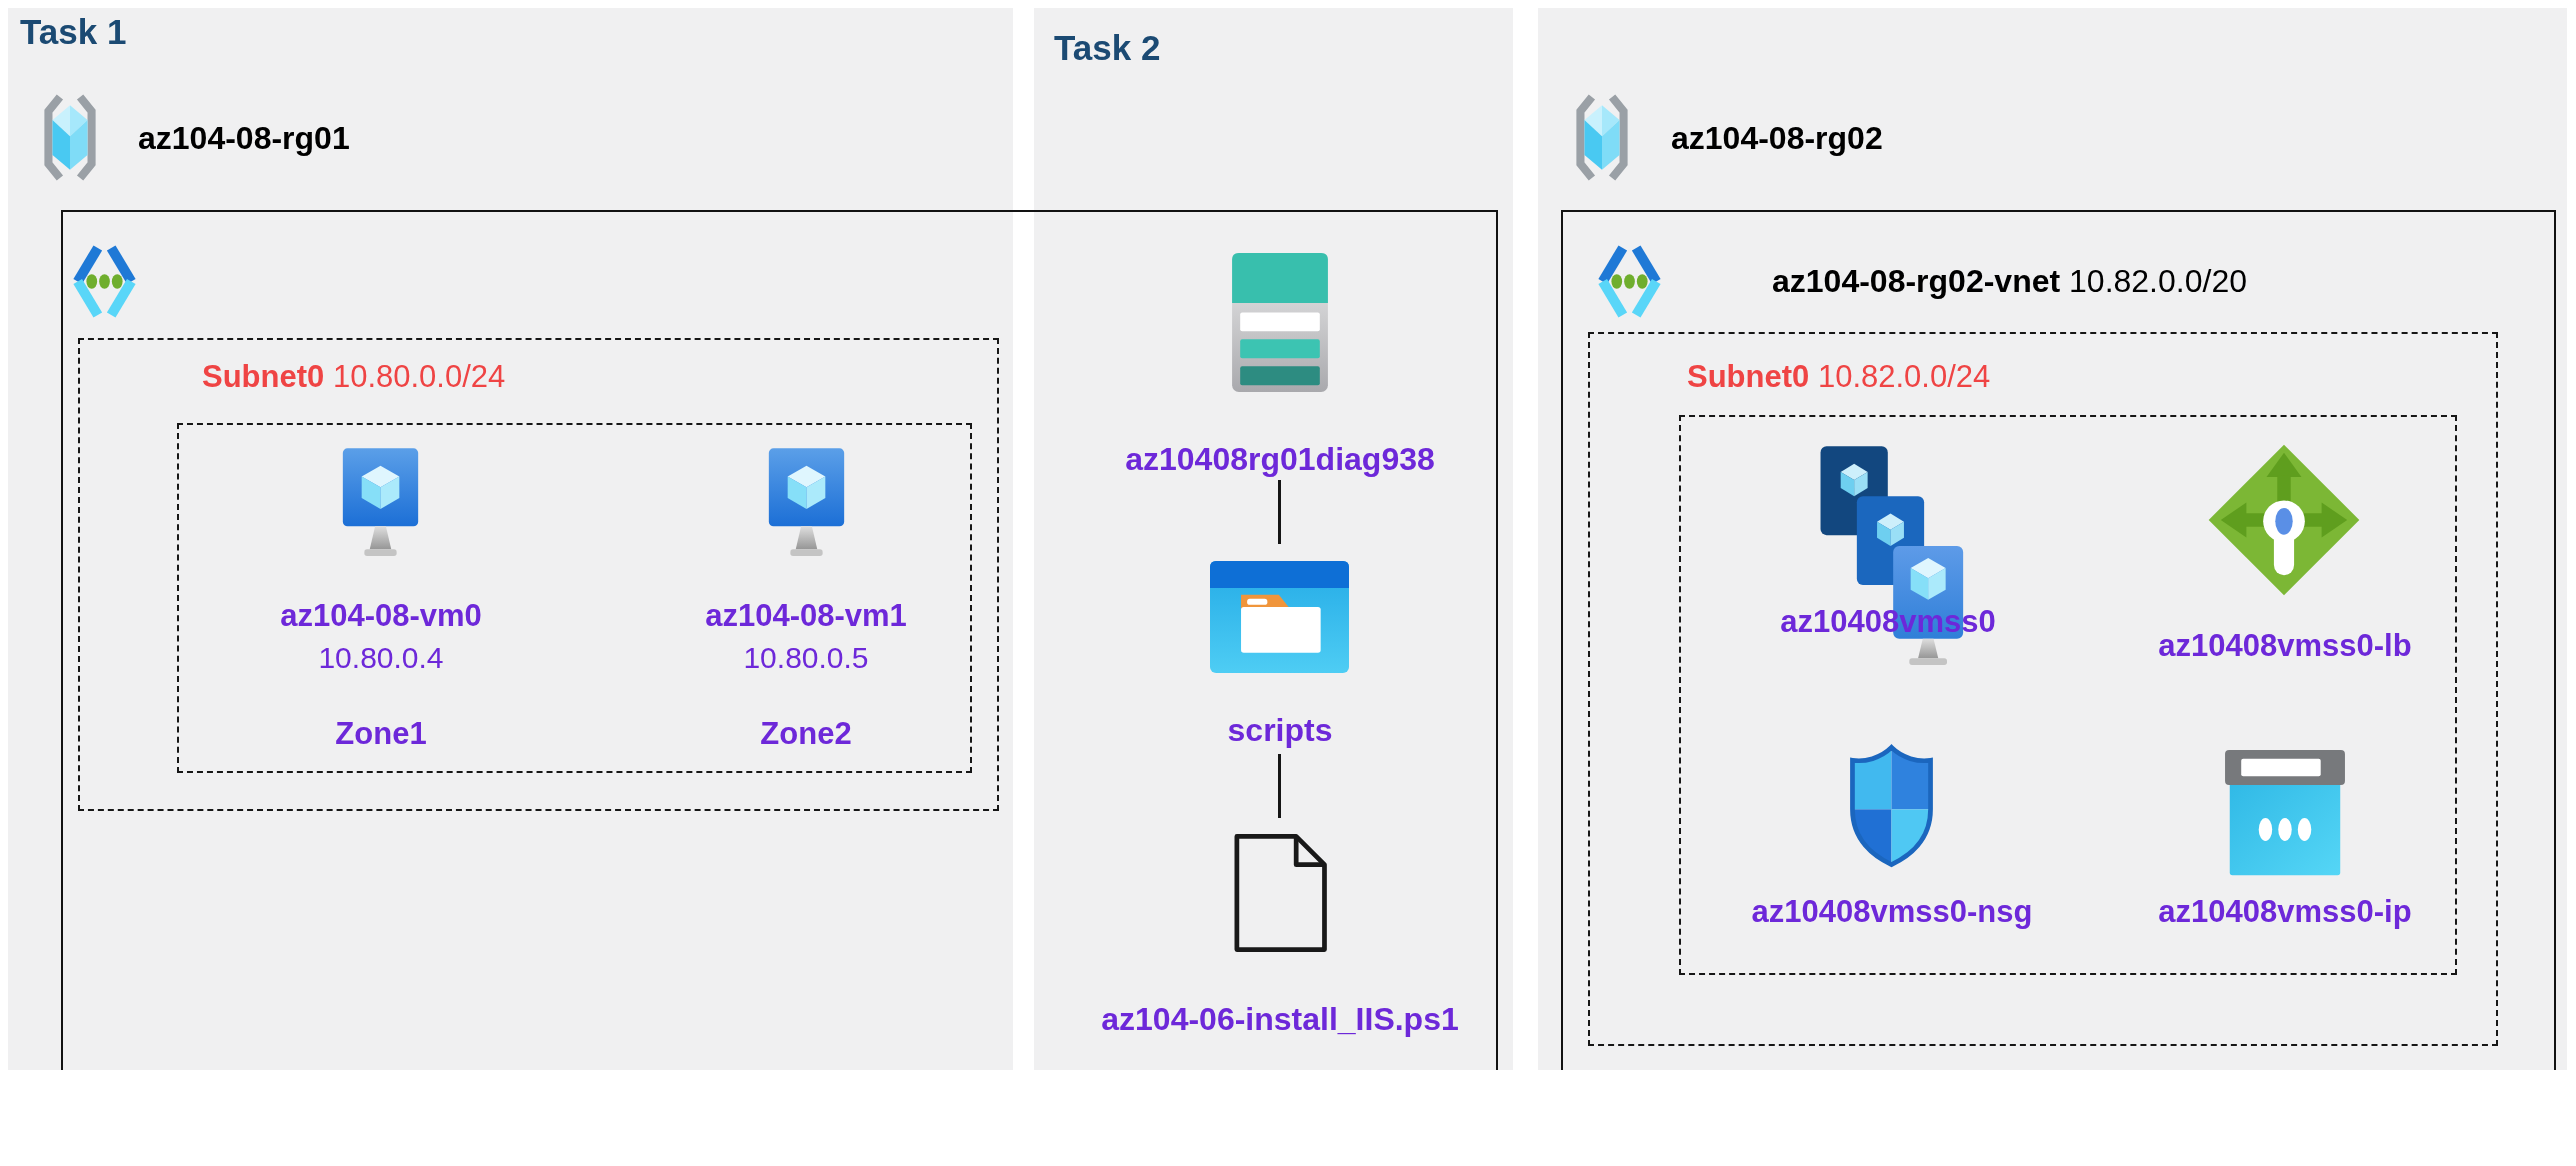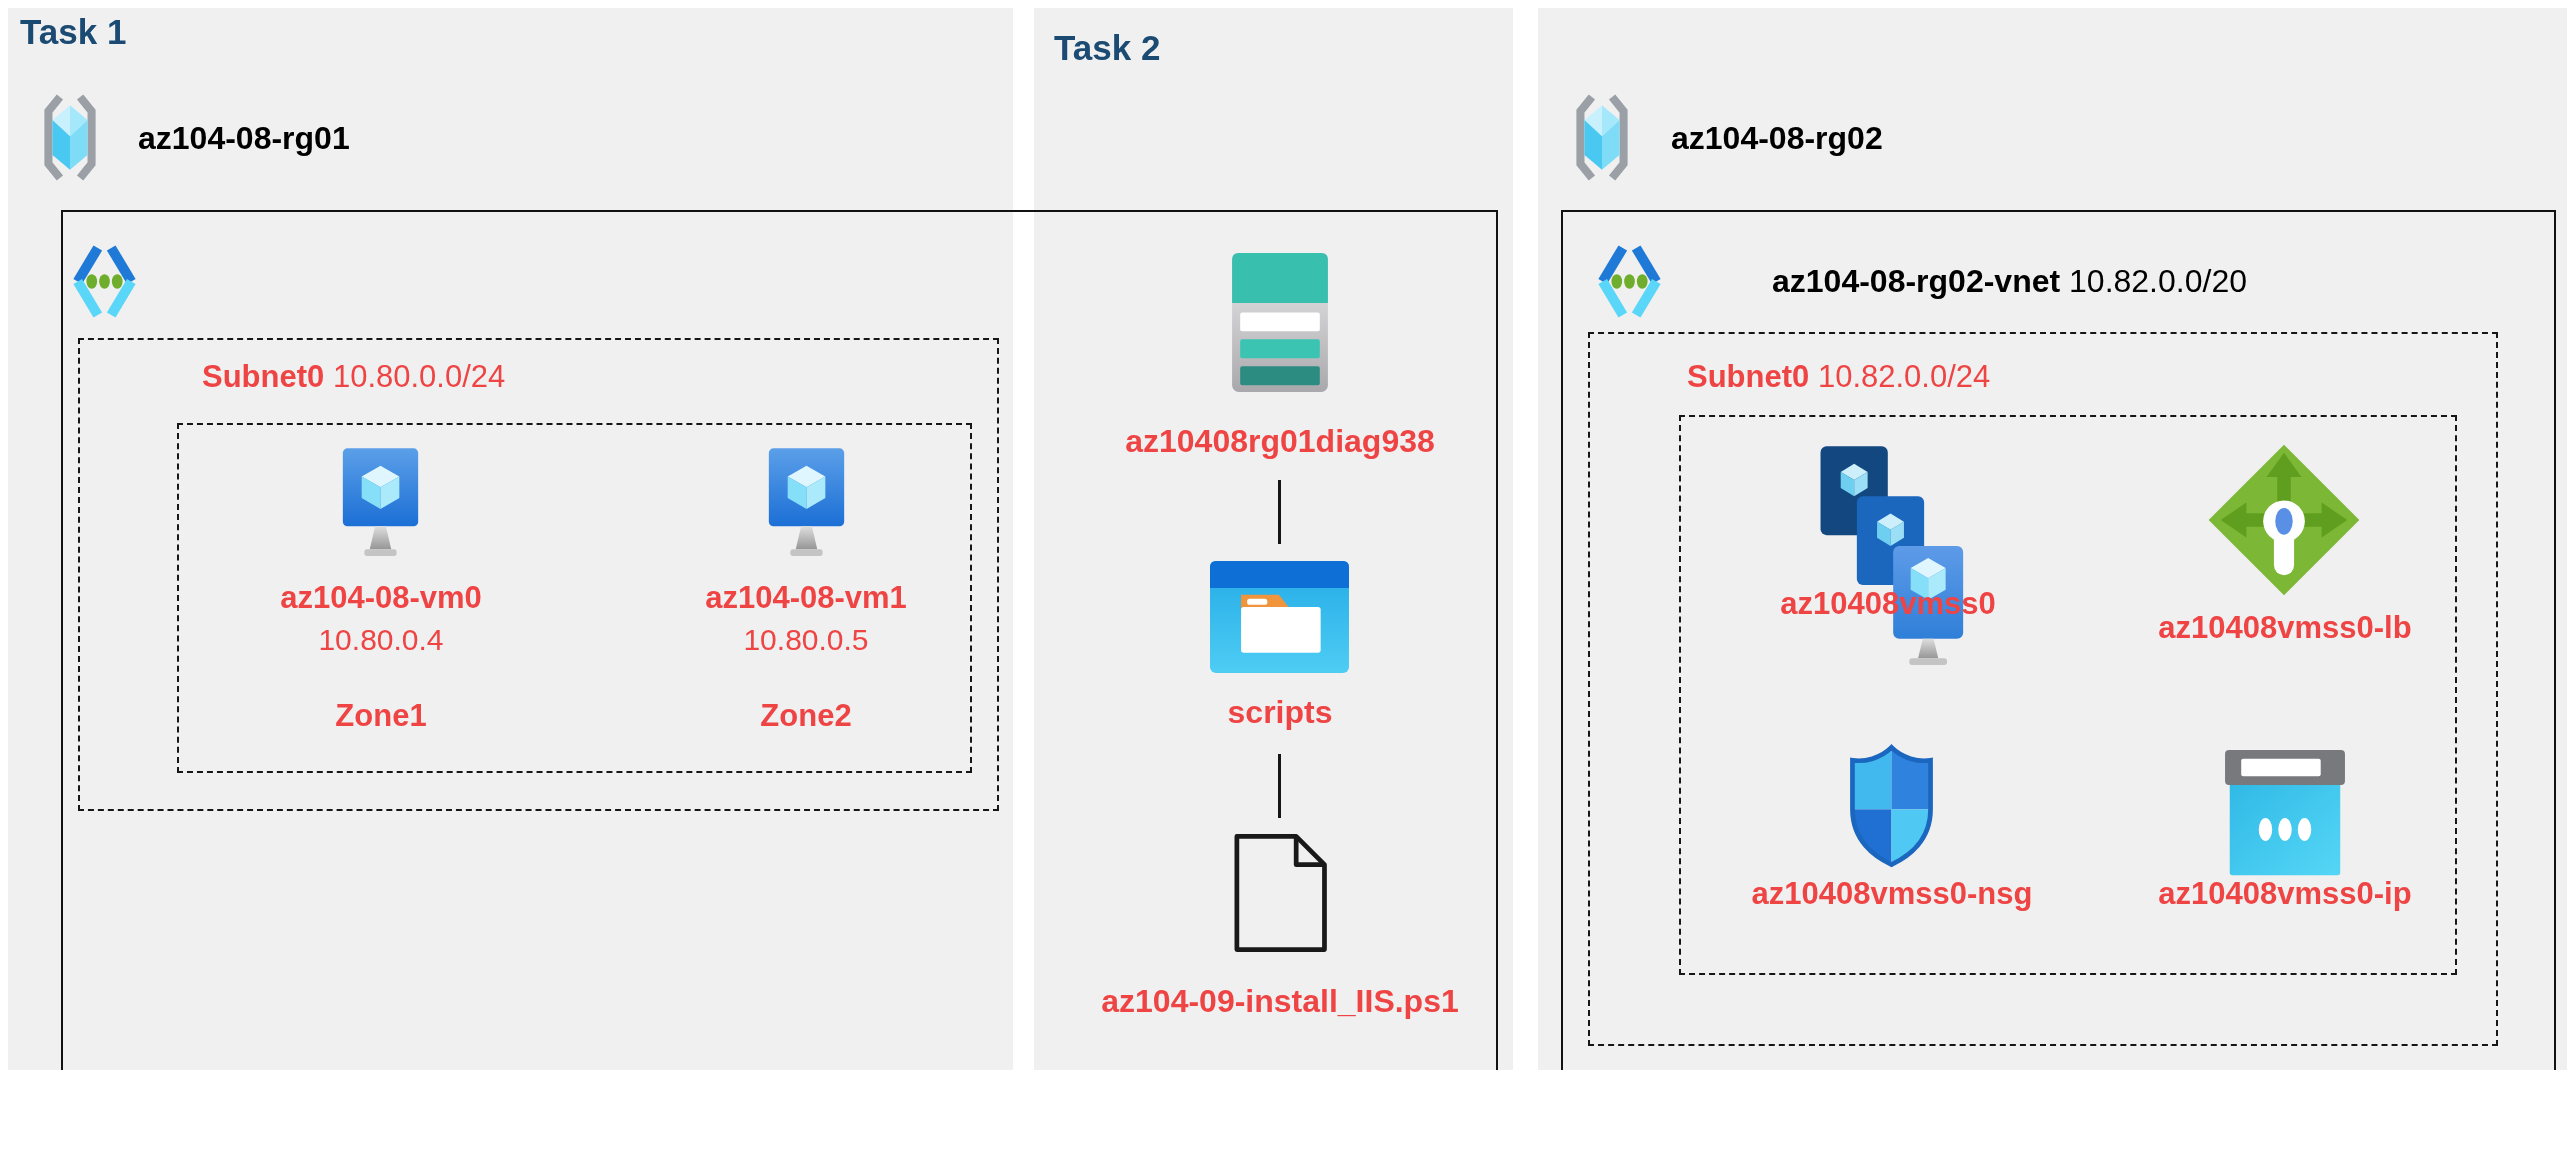--- a/index.html
+++ b/index.html
@@ -6,21 +6,21 @@
   .canvas{position:relative;width:2576px;height:1070px;background:#ffffff;
           font-family:"Liberation Sans",sans-serif;overflow:hidden;}
   .panel{position:absolute;top:8px;height:1150px;background:#f0f0f1;}
   .task-title{position:absolute;font-weight:bold;font-size:35px;color:#1b4a73;white-space:nowrap;}
   .box-solid{position:absolute;border:2.7px solid #121212;}
   .box-dashed{position:absolute;border:2px dashed #161616;}
   .res-label{position:absolute;font-weight:bold;font-size:32px;color:#000;white-space:nowrap;}
   .res-label .cidr{font-weight:normal;}
   .sub-label{position:absolute;font-weight:bold;font-size:31px;color:#ef4444;white-space:nowrap;}
   .sub-label .cidr{font-weight:normal;}
-  .c-lbl{position:absolute;transform:translateX(-50%);text-align:center;color:#ef4444;white-space:nowrap;}
+  .c-lbl{position:absolute;transform:translateX(-50%);text-align:center;color:#6d28d9;white-space:nowrap;margin-top:18px;}
   .vm-name{font-weight:bold;font-size:31px;}
   .vm-ip{font-weight:normal;font-size:30px;}
   .vm-zone{font-weight:bold;font-size:31px;}
   .t2-lbl{font-weight:bold;font-size:32px;}
   .t3-lbl{font-weight:bold;font-size:31px;}
   .connector{position:absolute;width:2.7px;background:#151515;}
   svg{display:block;}
 </style>
 </head>
 <body>
@@ -178,21 +178,21 @@
   <div class="c-lbl t2-lbl" style="left:1280px;top:694px;">scripts</div>
 
   <div class="connector" style="left:1278px;top:754px;height:64px;"></div>
 
   <div style="position:absolute;left:1230px;top:831px;">
     <svg width="100" height="124" viewBox="0 0 148 184">
       <path d="M10 8 L98 8 L140 50 L140 176 L10 176 Z" fill="#f0f0f1" stroke="#191919" stroke-width="7" stroke-linejoin="round"></path>
       <path d="M98 8 L98 50 L140 50" fill="none" stroke="#191919" stroke-width="7" stroke-linejoin="round"></path>
     </svg>
   </div>
-  <div class="c-lbl t2-lbl" style="left:1280px;top:983px;">az104-09-install_IIS.ps1</div>
+  <div class="c-lbl t2-lbl" style="left:1280px;top:983px;">az104-06-install_IIS.ps1</div>
 
   <div class="box-dashed" style="left:1679px;top:415px;width:774px;height:556px;"></div>
 
   <div style="position:absolute;left:1819px;top:445px;">
     <svg width="145" height="222" viewBox="0 0 215 330">
       <defs>
         <linearGradient id="vmssg" x1="0" y1="0" x2="0" y2="1">
           <stop offset="0" stop-color="#5e9be8"></stop>
             <stop offset="1" stop-color="#2f7fd8"></stop>
         </linearGradient>

